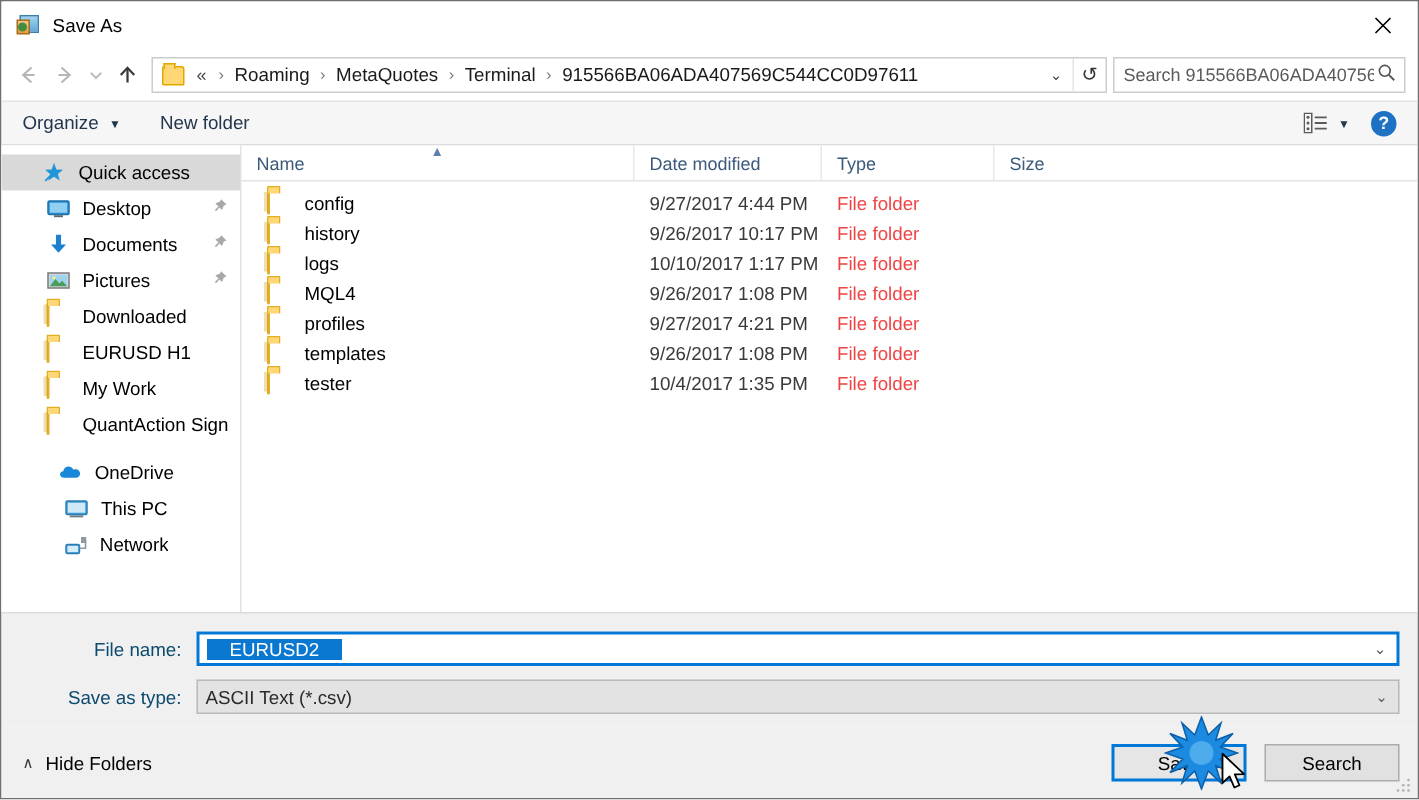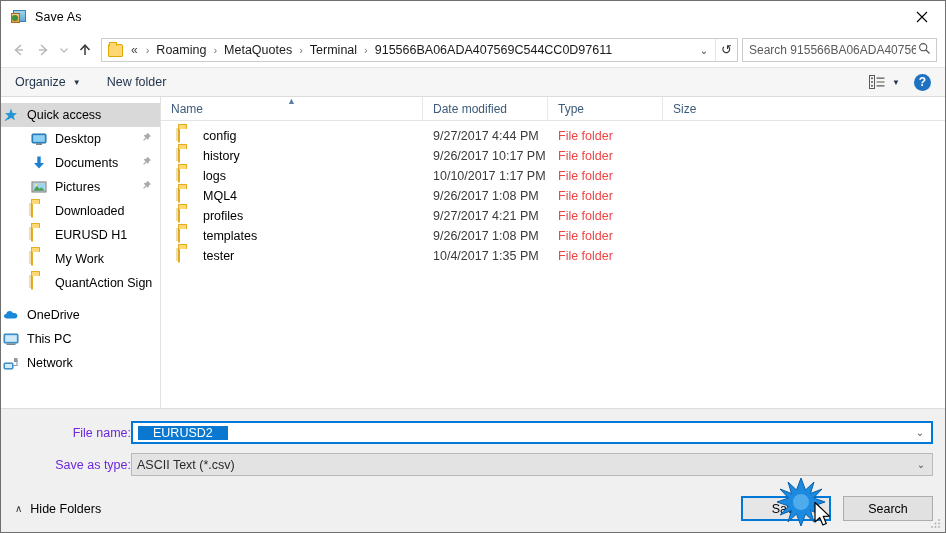--- a/index.html
+++ b/index.html
@@ -174,21 +174,21 @@
     font-size: 12.5px; color: #000;
   }
   .nav-row.selected { background: #d9d9d9; }
   .nav-ico {
     width: 16px; height: 16px; flex: none;
     margin-right: 8px; position: relative;
   }
   .nav-label { overflow: hidden; }
   .pin { margin-left: auto; flex: none; opacity: .75; }
   .indent1 { padding-left: 30px; }
-  .indent-top { padding-left: 2px; }
+  .indent-top { padding-left: 2px; justify-content: center; }
   .group-gap { height: 8px; }
 
   
   .folder {
     width: 16px; height: 13px;
     background: linear-gradient(#ffe08a, #ffcd55);
     border: 1px solid #e2ae26;
     border-radius: 1px;
     position: relative;
     margin-top: 2px;
@@ -247,21 +247,21 @@
   
   .formarea {
     background: #f0f0f0;
     border-top: 1px solid #dcdcdc;
     padding: 12px 12px 0 12px;
     flex: none;
   }
   .frow { display: flex; align-items: center; height: 23px; margin-bottom: 9px; }
   .flabel {
     width: 118px; flex: none; text-align: right;
-    font-size: 12.5px; color: #6d28d9;
+    padding-right: 10px; font-size: 12.5px; color: #0c4a6e;
   }
   .combo {
     flex: 1 1 auto; height: 23px;
     background: #ffffff;
     border: 1px solid #b4b4b4;
     display: flex; align-items: center;
     padding-left: 5px;
     font-size: 12.5px;
   }
   .combo.focused { border: 2px solid #0078d7; }

